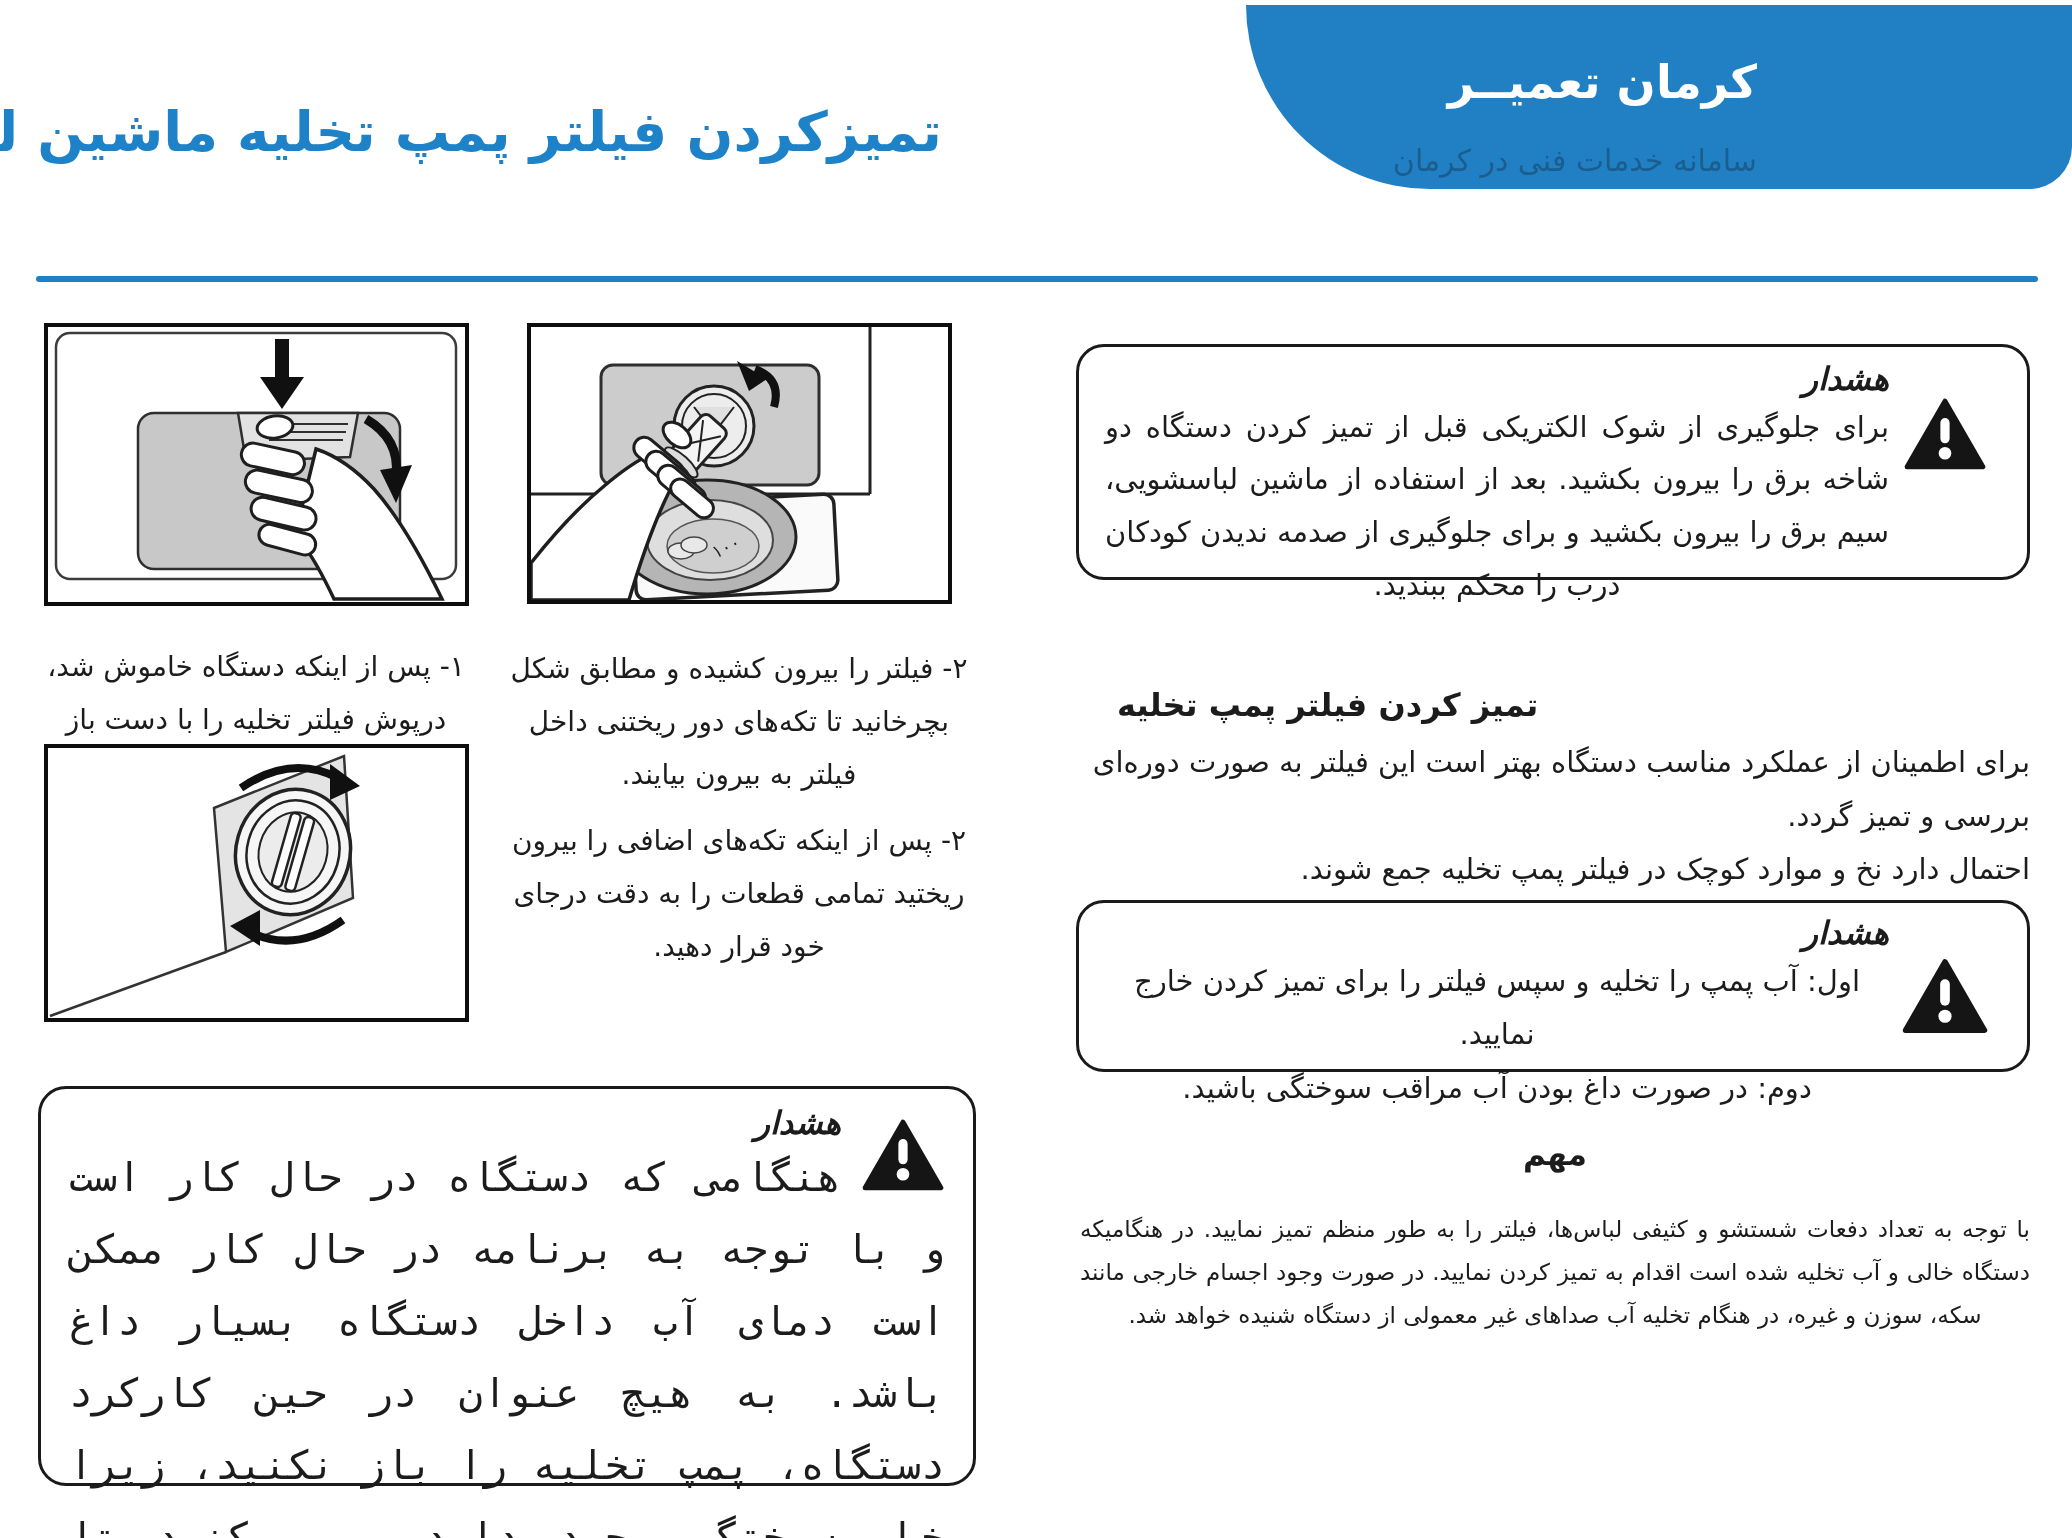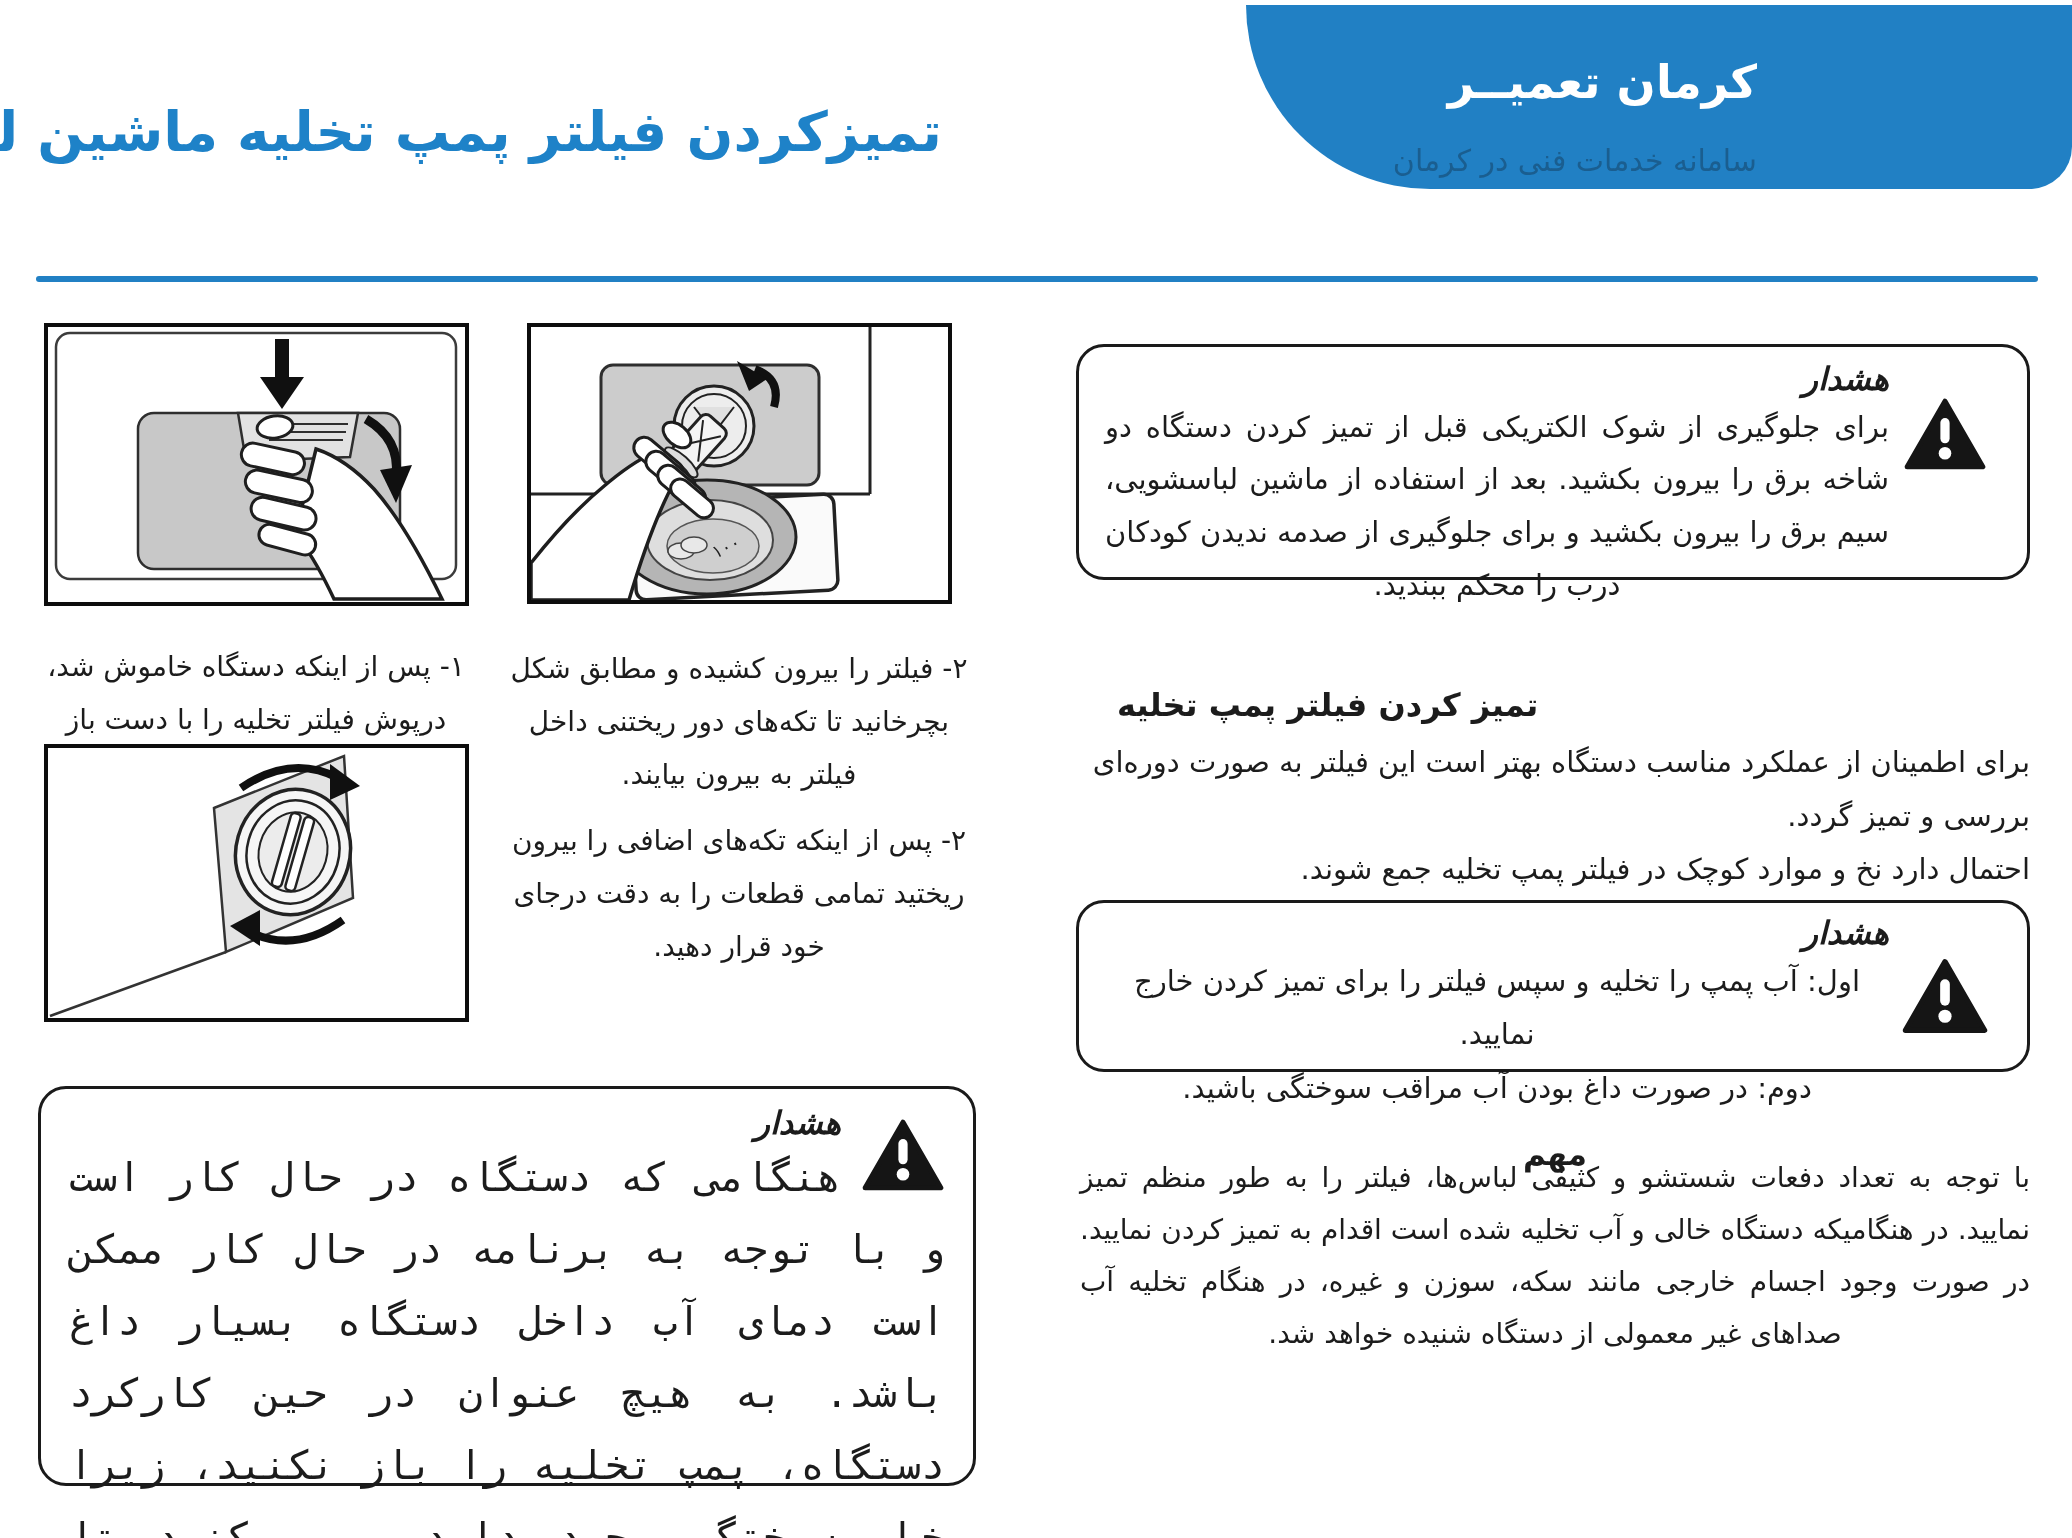--- a/index.html
+++ b/index.html
@@ -48,21 +48,21 @@
   .warn-content{flex:1;}
   .warn-title{font-size:32px;font-weight:bold;text-align:right;line-height:1.3;font-style:italic;}
   .warn-text{font-size:29px;line-height:1.82;text-align:justify;text-align-last:center;}
   .warn-lines div{font-size:29px;line-height:1.85;text-align:center;}
   .w3-text{font-size:40px;line-height:1.8;text-align:justify;text-align-last:center;font-family:Liberation Mono, monospace;} 
   .w3-tri{float:right;margin:12px 0 6px 20px;}
   .clean-heading{left:1117px;top:686px;width:950px;text-align:left;font-size:32px;font-weight:bold;direction:rtl;}
   .clean-text{left:1080px;top:736px;width:950px;direction:rtl;}
   .clean-text div{font-size:29px;line-height:1.85;text-align:right;}
   .imp-heading{left:1080px;top:1136px;width:950px;text-align:center;font-size:31px;font-weight:bold;direction:rtl;}
-  .imp-text{left:1080px;top:1152px;width:950px;direction:rtl;font-size:28px;line-height:1.86;
+  .imp-text{left:1080px;top:1208px;width:950px;direction:rtl;font-size:23px;line-height:1.86;
             text-align:justify;text-align-last:center;}
 </style>
 </head>
 <body>
 
 <div class="abs banner">
   <div class="abs brand-title">کرمان تعمیــر</div>
   <div class="abs brand-subtitle">سامانه خدمات فنی در کرمان</div>
 
 </div>

